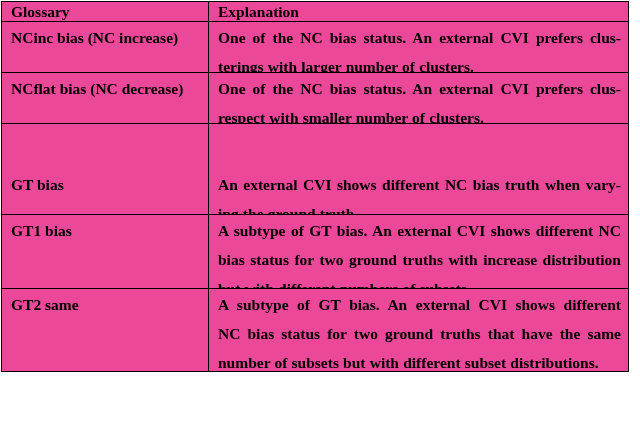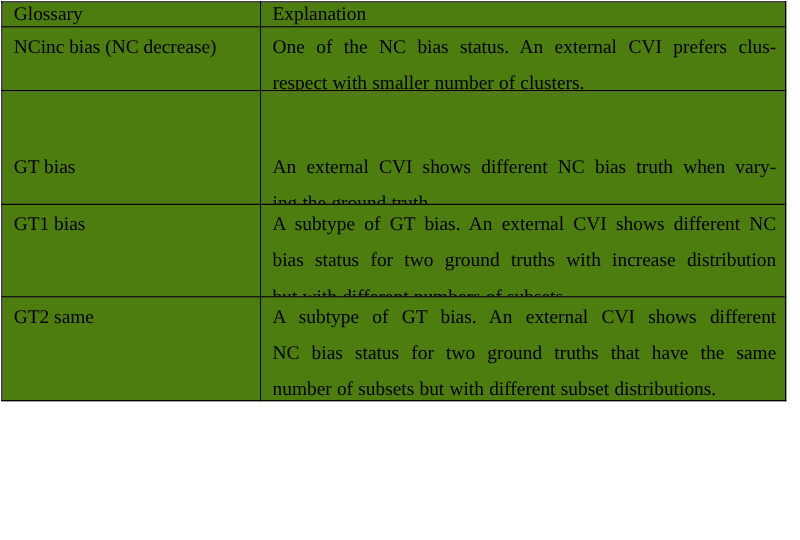--- a/index.html
+++ b/index.html
@@ -29,22 +29,22 @@
   }
 
   #glossary-table col.col-term { width: 207px; }
   #glossary-table col.col-expl { width: 420px; }
 
   #glossary-table td,
   #glossary-table th {
     border: 1px solid #000000;
     padding: 0;
     vertical-align: top;
-    font-weight: normal;
-    background: #4d7c0f;
+    font-weight: bold;
+    background: #ec4899;
   }
 
   
   .cell {
     padding: 0 7px 0 9px;
     box-sizing: border-box;
     overflow: hidden;
   }
 
   
@@ -108,21 +108,32 @@
         <div class="cell">Glossary</div>
       </th>
       <th class="expl">
         <div class="cell">Explanation</div>
       </th>
     </tr>
   </thead>
   <tbody id="table-body">
       <tr class="row-h2">
         <td class="term">
-          <div class="cell">NCinc bias (NC decrease)</div>
+          <div class="cell">NCinc bias (NC increase)</div>
+        </td>
+        <td class="expl">
+          <div class="cell">
+            <span class="jline">One of the NC bias status.  An external CVI prefers clus-</span>
+            <span class="jline last">terings with larger number of clusters.</span>
+          </div>
+        </td>
+      </tr>
+      <tr class="row-h2">
+        <td class="term">
+          <div class="cell">NCflat bias (NC decrease)</div>
         </td>
         <td class="expl">
           <div class="cell">
             <span class="jline">One of the NC bias status.  An external CVI prefers clus-</span>
             <span class="jline last">respect with smaller number of clusters.</span>
           </div>
         </td>
       </tr>
       <tr class="row-h2b">
         <td class="term">

